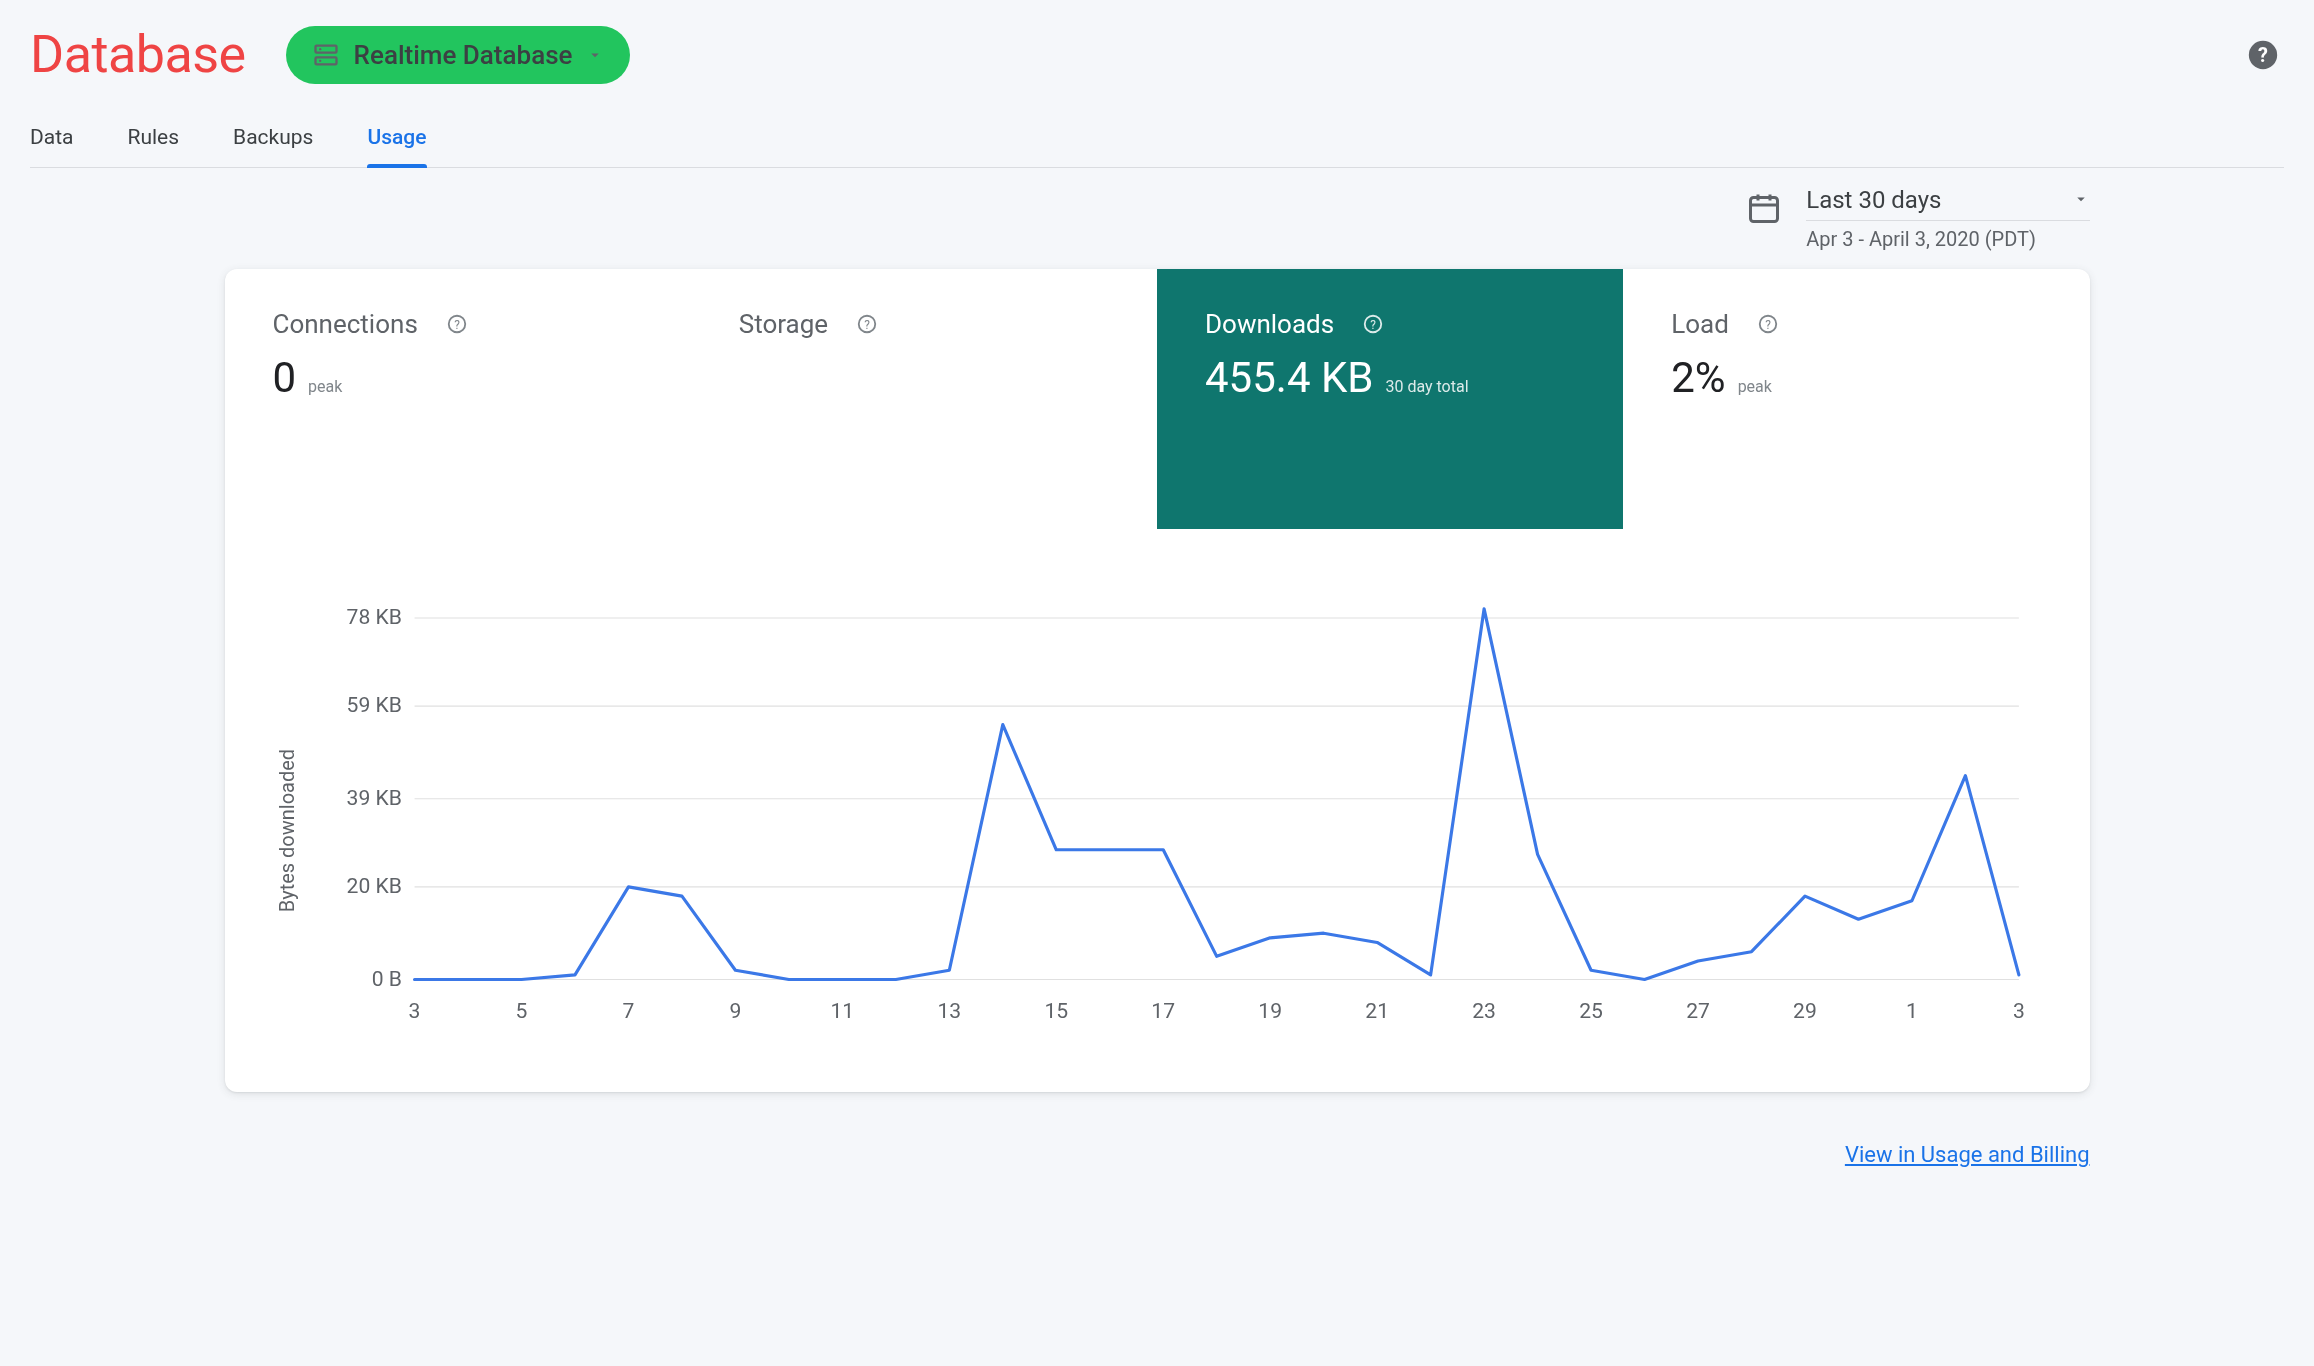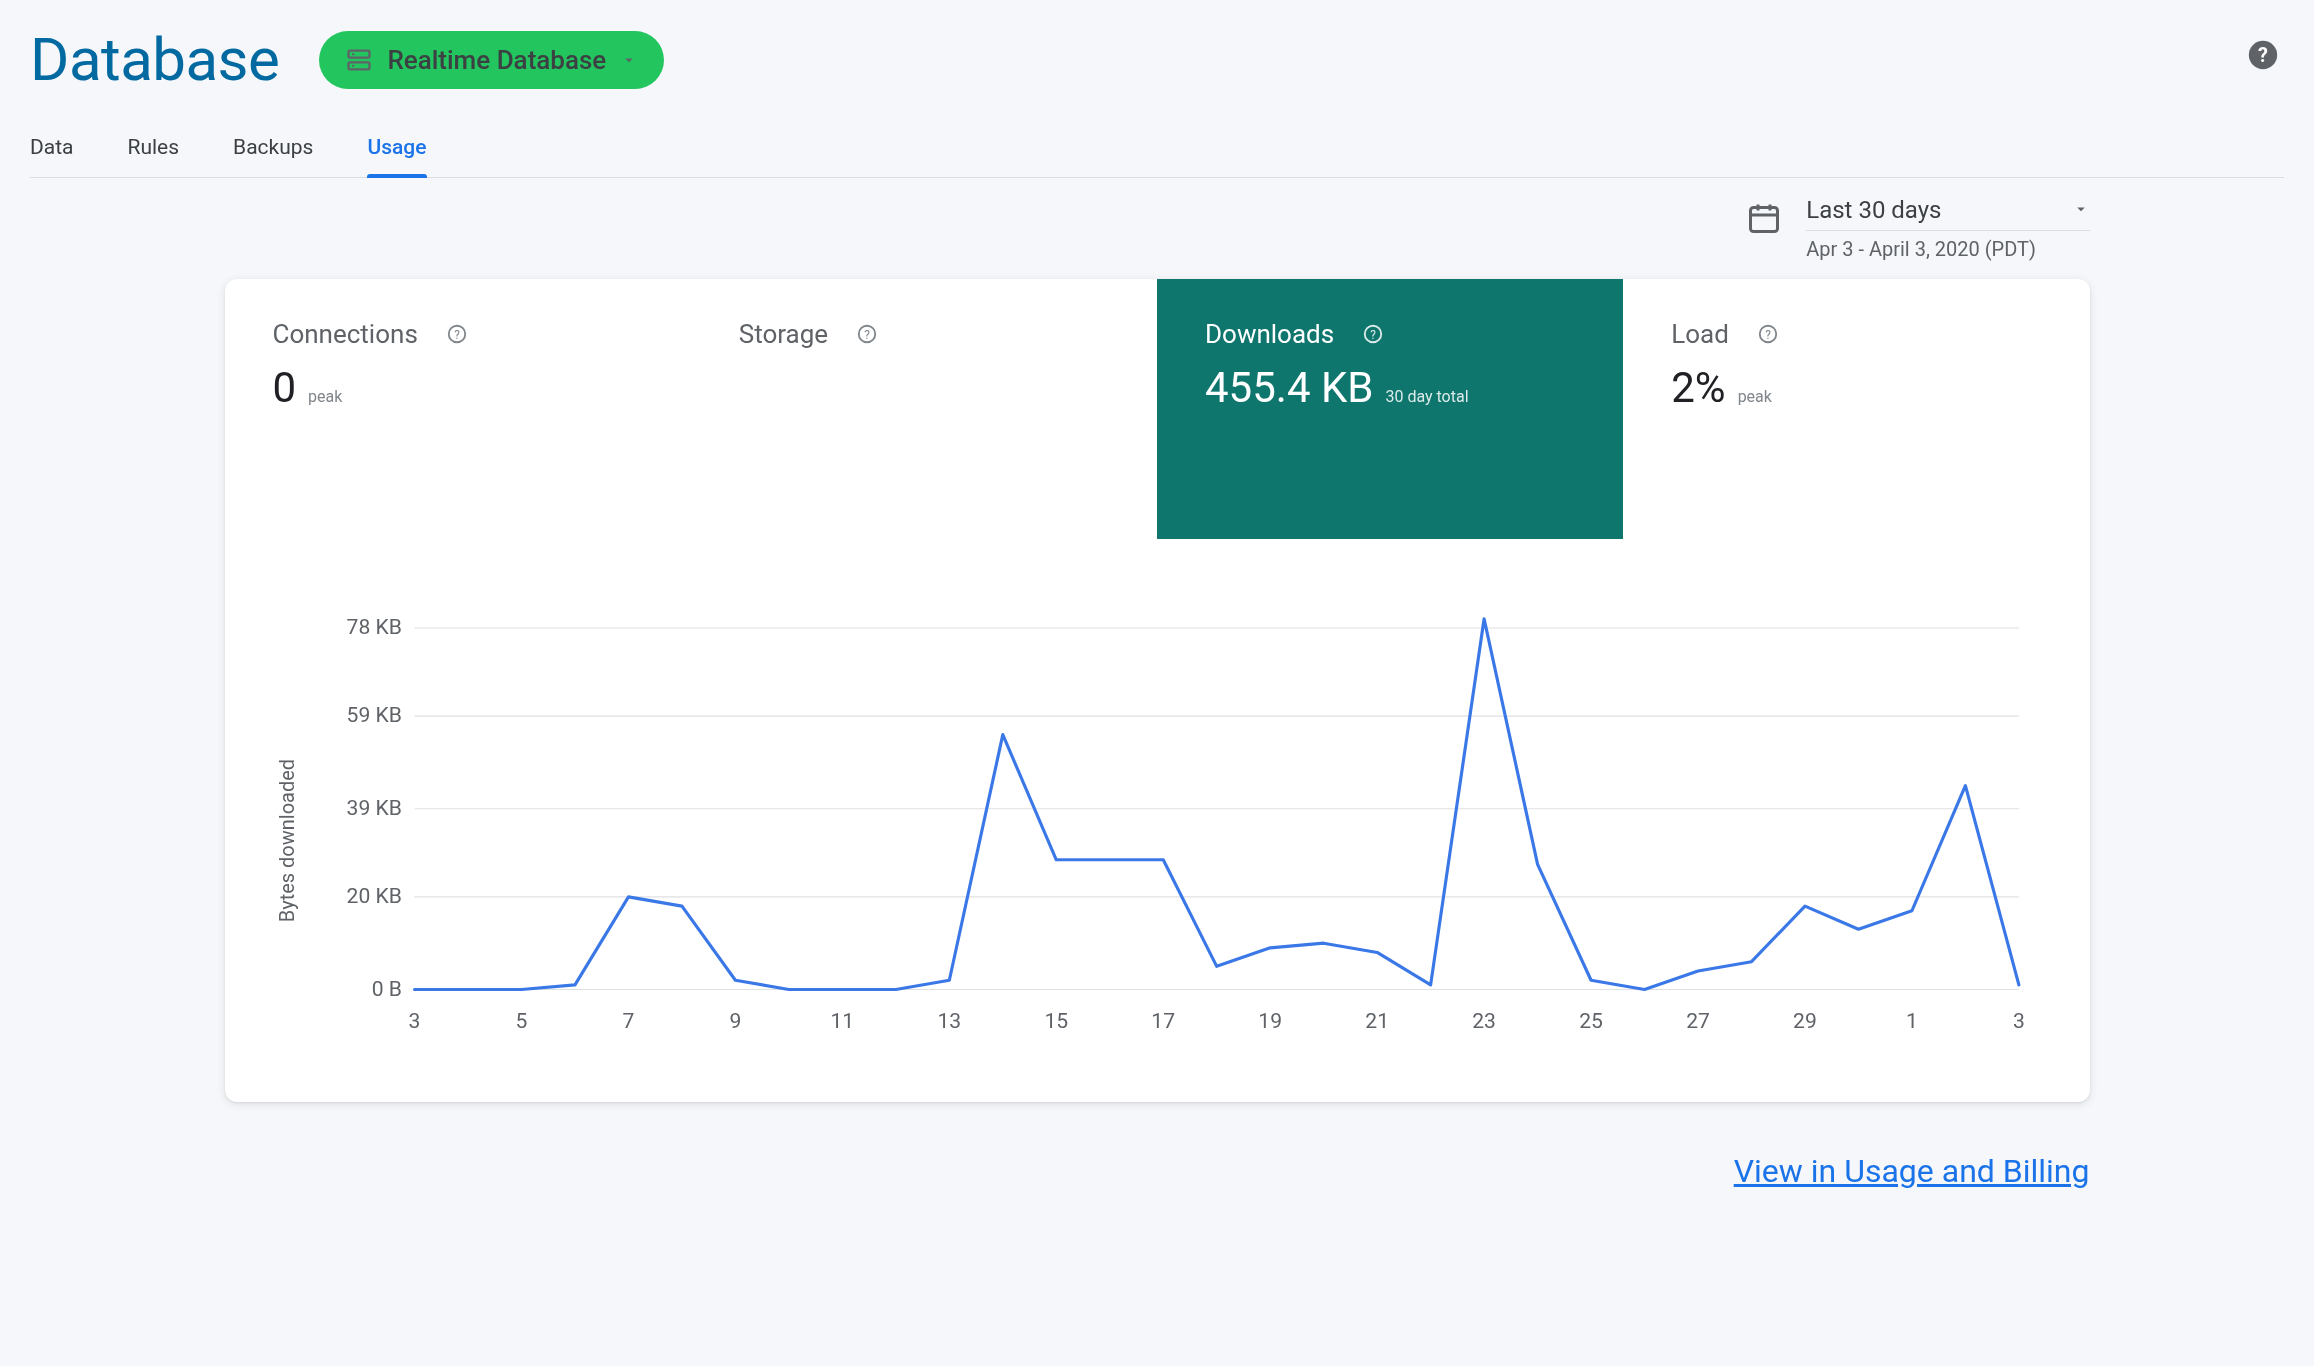--- a/index.html
+++ b/index.html
@@ -11,23 +11,23 @@
     height: 1366px;
     padding: 0 30px;
   }
   .header {
     display: flex;
     align-items: center;
     padding: 24px 0 20px 0;
     position: relative;
   }
   .page-title {
-    font-size: 60px;
+    font-size: 52px;
     font-weight: 400;
-    color: #0369a1;
+    color: #ef4444;
     margin-right: 40px;
     letter-spacing: -0.5px;
   }
   .db-selector {
     display: inline-flex;
     align-items: center;
     background: #22c55e;
     border-radius: 30px;
     padding: 14px 26px;
     cursor: pointer;
@@ -183,21 +183,21 @@
   .xtick { font-size: 20px; fill: #5f6368; }
   .gridline { stroke: #e0e0e0; stroke-width: 1; }
   .plotline { fill: none; stroke: #3b78e7; stroke-width: 3; stroke-linejoin: round; stroke-linecap: round; }
 
   .footer-link-row {
     display: flex;
     justify-content: flex-end;
     margin-top: 50px;
   }
   .footer-link {
-    font-size: 32px;
+    font-size: 22px;
     color: #1a73e8;
     text-decoration: underline;
     cursor: pointer;
   }
 </style>
 </head>
 <body>
 
 <div class="header">
   <h1 class="page-title">Database</h1>

